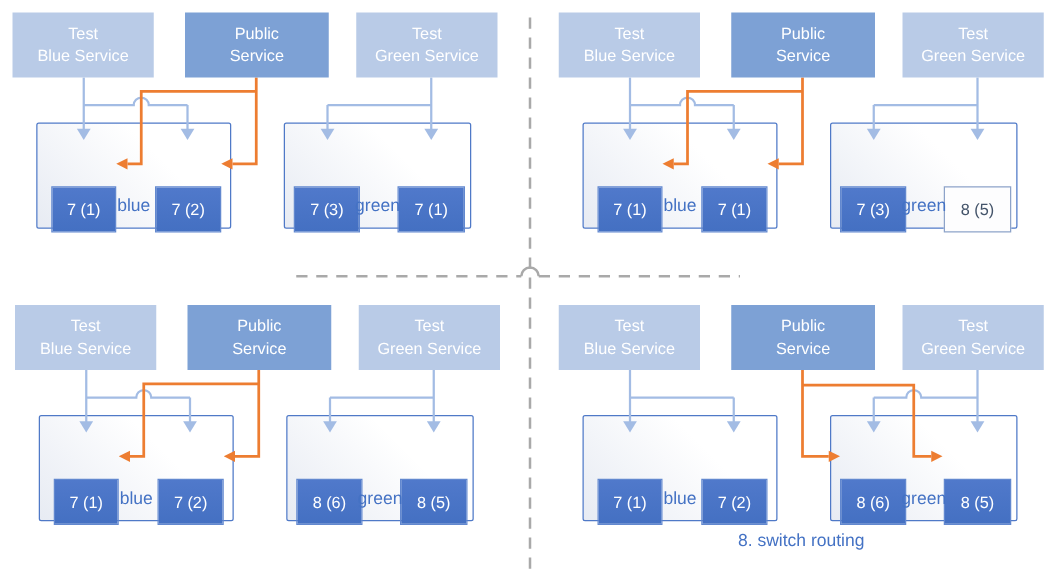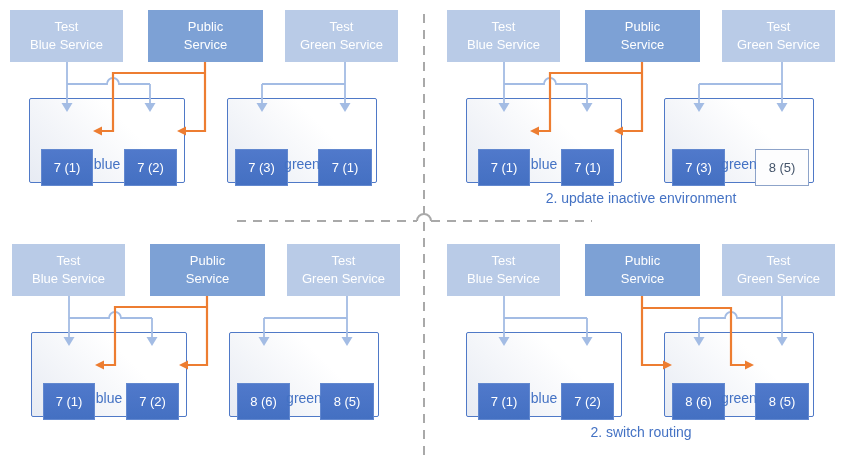--- a/index.html
+++ b/index.html
@@ -105,21 +105,20 @@
       <div class="svc svc-light" style="left:285px;width:113px">
         <div>Test</div>
         <div>Green Service</div>
       </div>
       <div class="pod pod--solid" style="left:41px;width:52px">7 (1)</div>
       <div class="pod pod--solid" style="left:124px;width:53px">7 (1)</div>
       <div class="pod pod--solid" style="left:235px;width:53px">7 (3)</div>
       <div class="pod pod--outline" style="left:318px;width:54px">8 (5)</div>
       <div class="env-label" style="left:29px;width:156px">blue</div>
       <div class="env-label" style="left:227px;width:150px">green</div>
-      <div class="caption">2. update inactive environment</div>
     </div>
   </div>
 
   <div class="panel" style="left:0;top:228px">
     <div class="content" style="left:2px;top:6px">
       <div class="env" style="left:29px;width:156px"></div>
       <div class="env" style="left:227px;width:150px"></div>
       <svg class="arrows" width="424" height="228">
         <path class="lb" d="M67,62 V104"></path>
         <path class="lb" d="M67,84 H107 A6,6 0 0 1 119,84 H150"></path>
@@ -188,21 +187,21 @@
       <div class="svc svc-light" style="left:285px;width:113px">
         <div>Test</div>
         <div>Green Service</div>
       </div>
       <div class="pod pod--solid" style="left:41px;width:52px">7 (1)</div>
       <div class="pod pod--solid" style="left:124px;width:53px">7 (2)</div>
       <div class="pod pod--solid" style="left:235px;width:53px">8 (6)</div>
       <div class="pod pod--solid" style="left:318px;width:54px">8 (5)</div>
       <div class="env-label" style="left:29px;width:156px">blue</div>
       <div class="env-label" style="left:227px;width:150px">green</div>
-      <div class="caption">2. switch routing</div>
+      <div class="caption">8. switch routing</div>
     </div>
   </div>
 
   <svg class="divider" width="848" height="456">
     <path class="dash" stroke-dasharray="9,7" d="M424,14 V456"></path>
     <path class="dash" stroke-dasharray="9,7" d="M237,221 H417"></path>
     <path class="dash" d="M417,221 A7,7 0 0 1 431,221"></path>
     <path class="dash" stroke-dasharray="9,7" d="M431,221 H592"></path>
   </svg>
 

